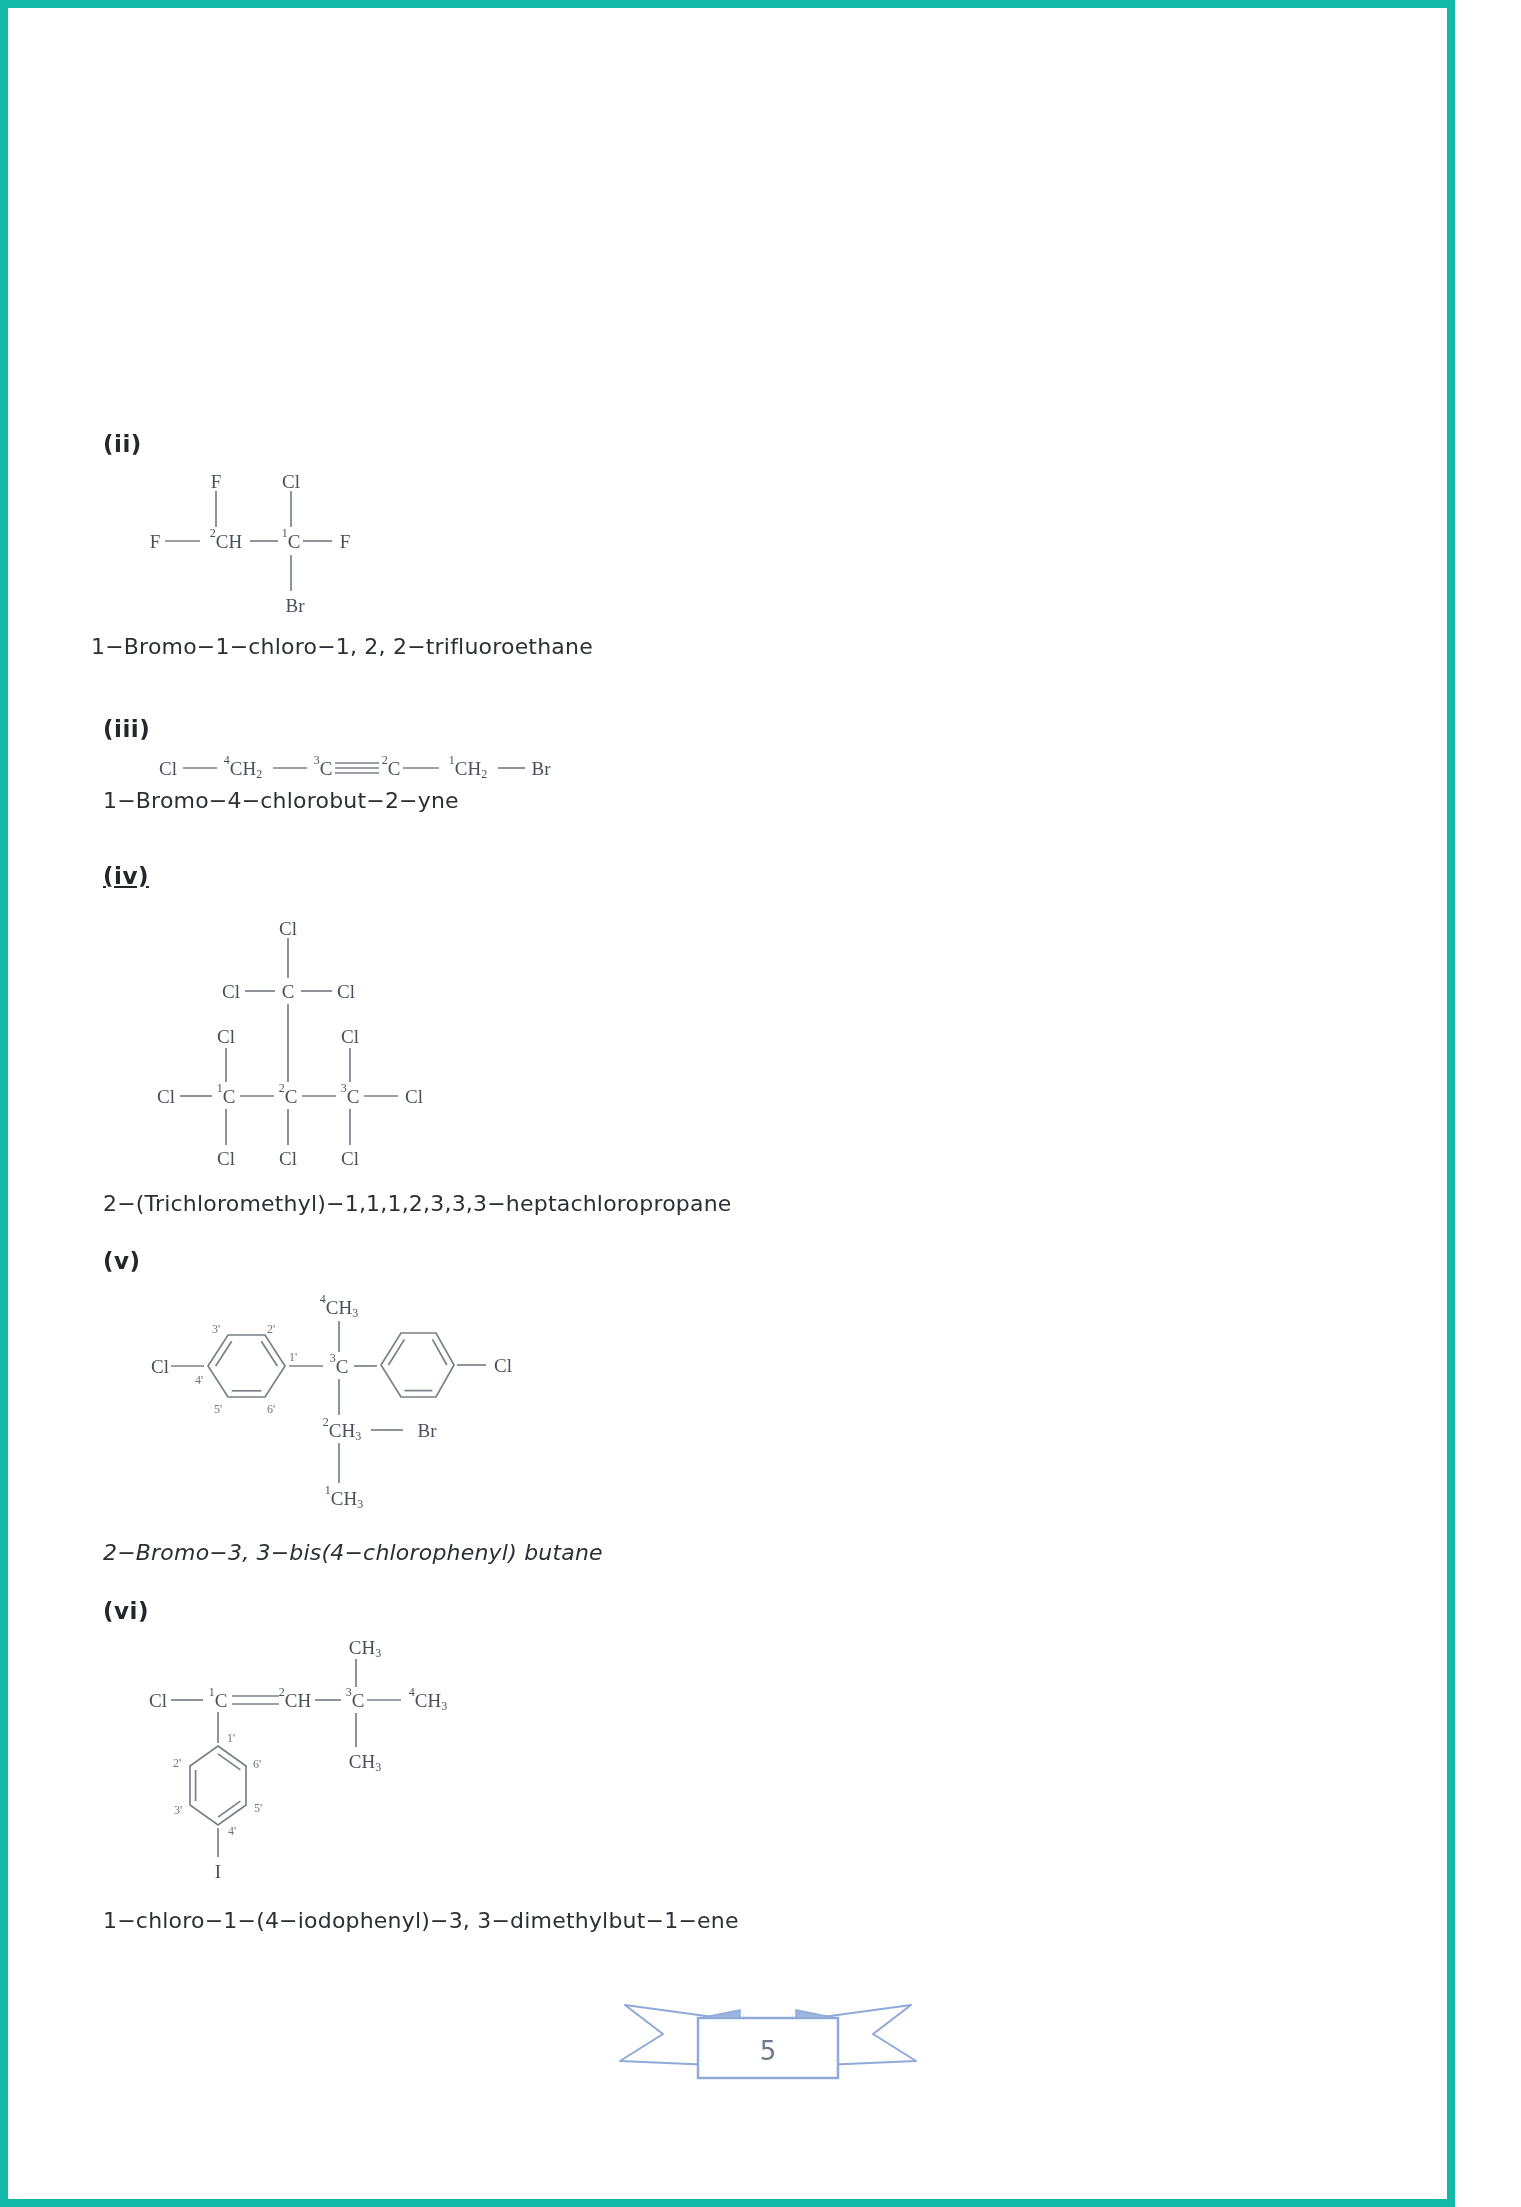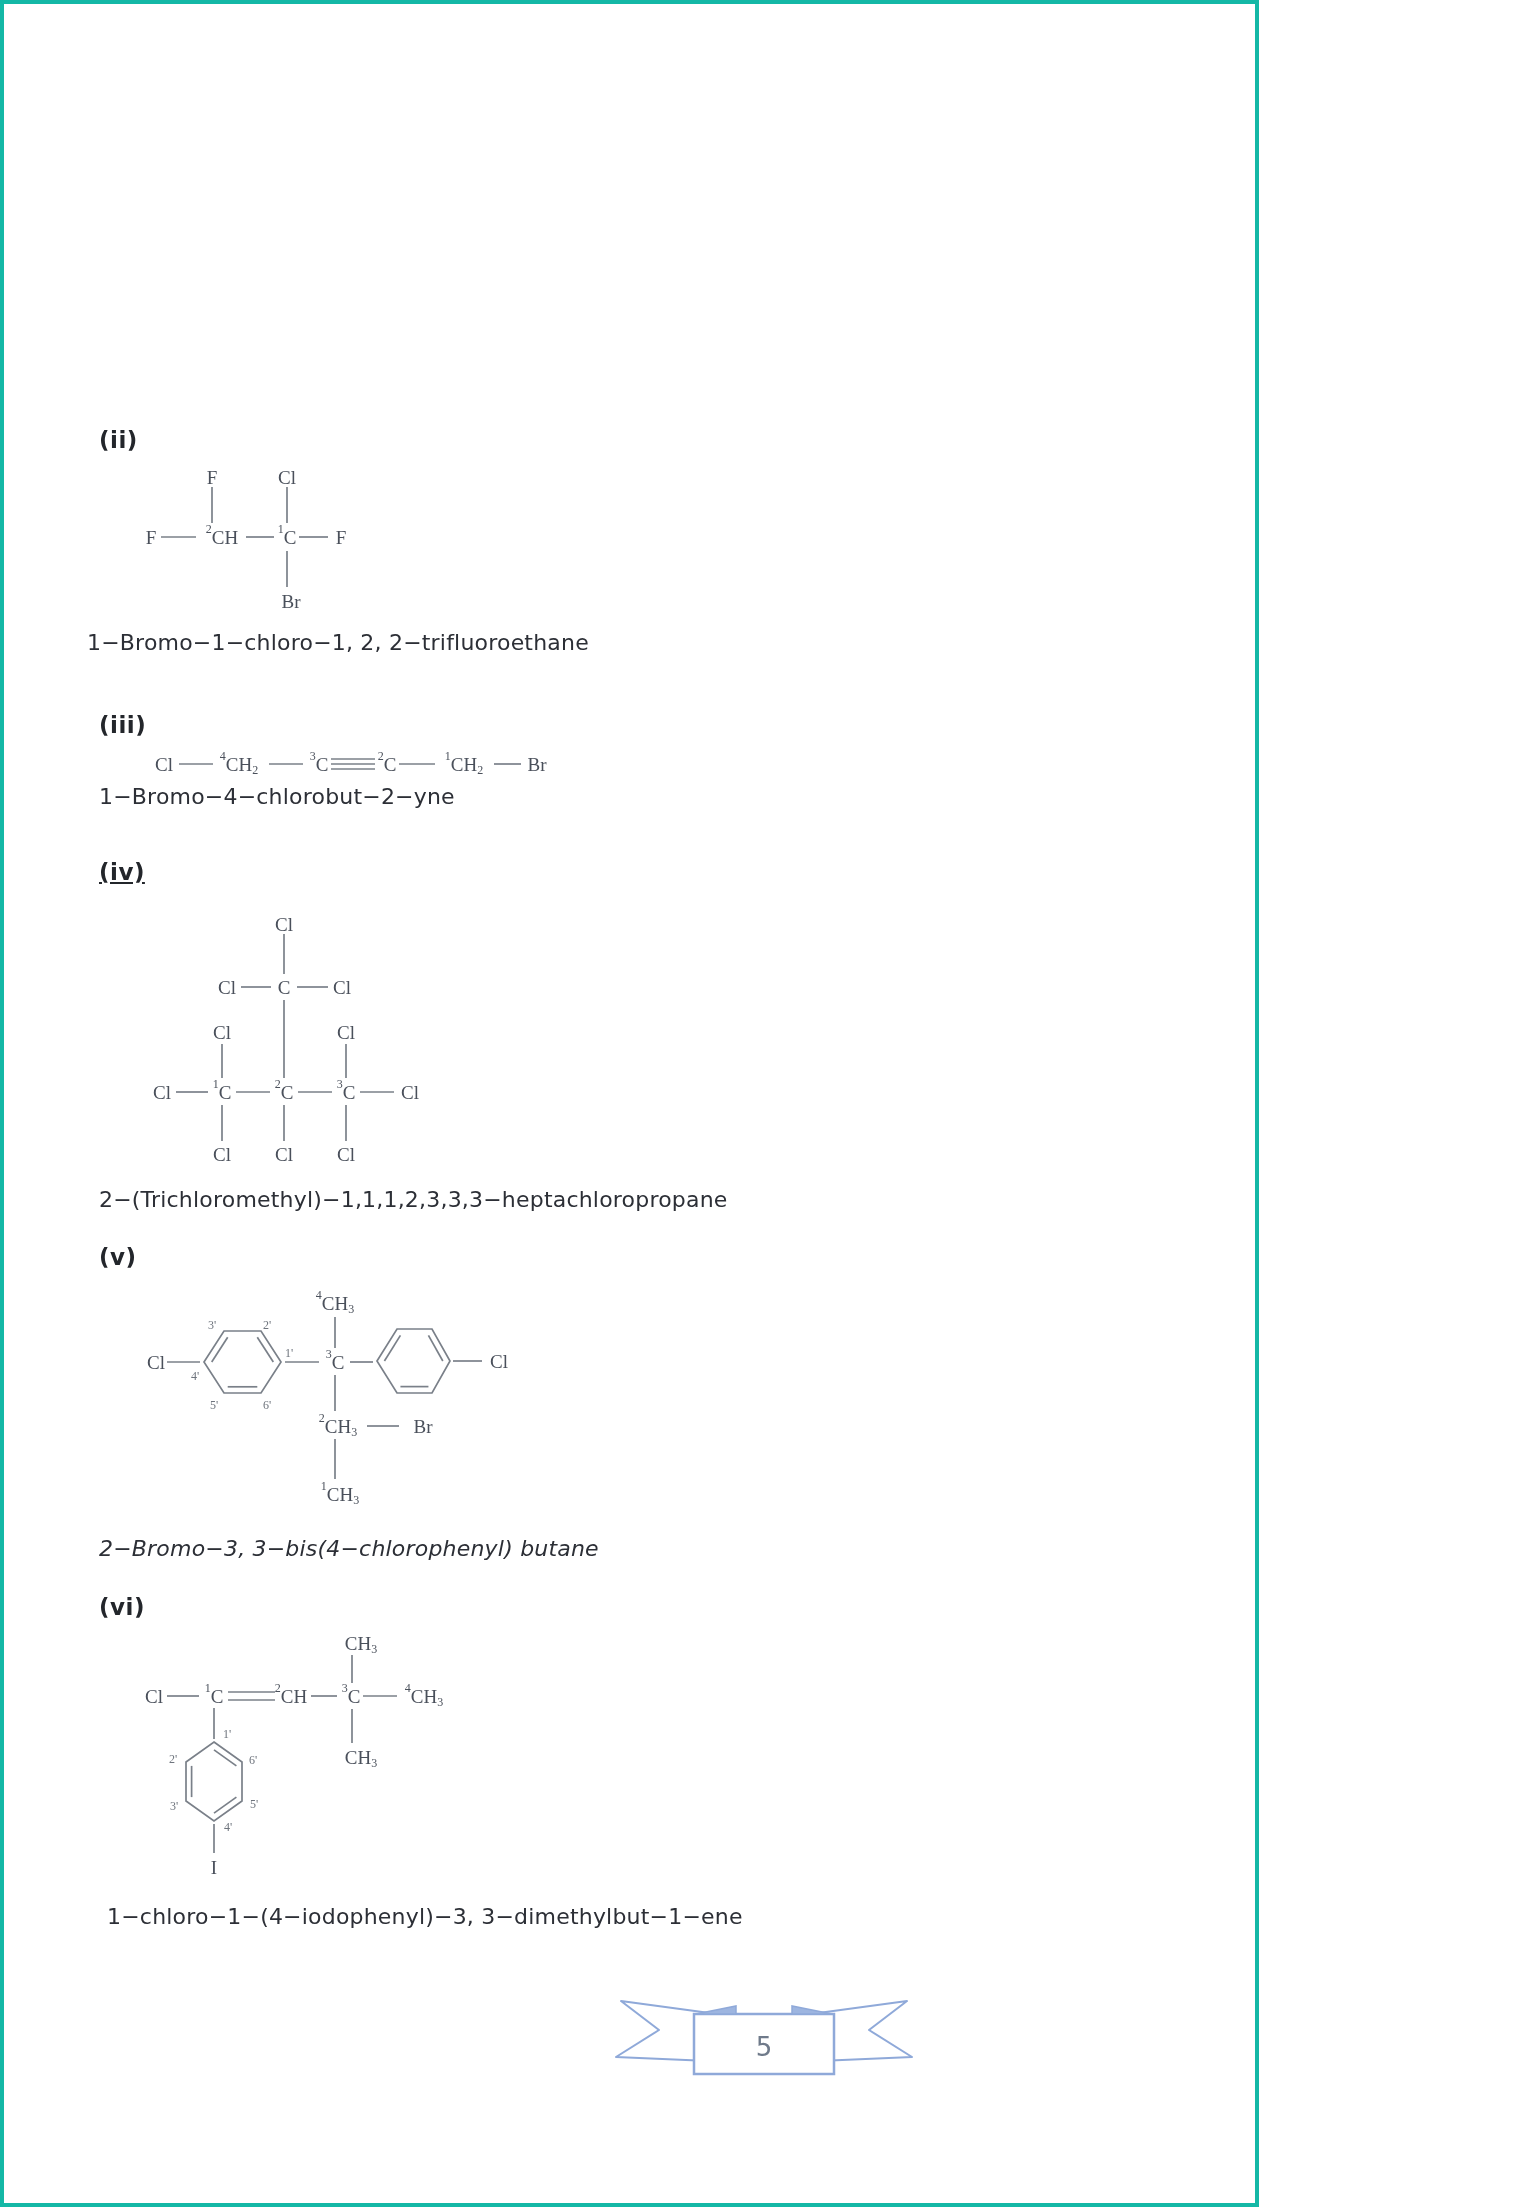--- a/index.html
+++ b/index.html
@@ -1,21 +1,21 @@
 <!DOCTYPE html>
 <html><head>
 <meta charset="utf-8">
 <style>
   html,body{margin:0;padding:0;background:#ffffff;}
   .page{
     position:relative;
-    width:1259px;height:2207px;
+    width:1455px;height:2207px;
     box-sizing:border-box;
     background:#ffffff;
-    border:4px solid #14b8a6;
+    border:8px solid #14b8a6;
     overflow:hidden;
     font-family:"DejaVu Sans","Liberation Sans",sans-serif;
   }
   .sec-label{
     position:absolute;
     font-size:23px;font-weight:bold;color:#23262b;
     letter-spacing:0.5px;
   }
   .sec-name{
     position:absolute;
@@ -152,21 +152,21 @@
         <text x="34" y="130" text-anchor="middle" dominant-baseline="central" font-size="12" fill="#6e747d" font-family="&quot;Liberation Serif&quot;, serif">2'</text>
         <text x="222" y="14" text-anchor="middle" dominant-baseline="central" font-size="19" fill="#4a505b" font-family="&quot;Liberation Serif&quot;, serif"><tspan>CH</tspan><tspan font-size="12" dy="6">3</tspan></text>
         <text x="15" y="67" text-anchor="middle" dominant-baseline="central" font-size="19" fill="#4a505b" font-family="&quot;Liberation Serif&quot;, serif"><tspan>Cl</tspan></text>
         <text x="75" y="67" text-anchor="middle" dominant-baseline="central" font-size="19" fill="#4a505b" font-family="&quot;Liberation Serif&quot;, serif"><tspan font-size="12" dy="-8">1</tspan><tspan dy="8">C</tspan></text>
         <text x="152" y="67" text-anchor="middle" dominant-baseline="central" font-size="19" fill="#4a505b" font-family="&quot;Liberation Serif&quot;, serif"><tspan font-size="12" dy="-8">2</tspan><tspan dy="8">CH</tspan></text>
         <text x="212" y="67" text-anchor="middle" dominant-baseline="central" font-size="19" fill="#4a505b" font-family="&quot;Liberation Serif&quot;, serif"><tspan font-size="12" dy="-8">3</tspan><tspan dy="8">C</tspan></text>
         <text x="285" y="67" text-anchor="middle" dominant-baseline="central" font-size="19" fill="#4a505b" font-family="&quot;Liberation Serif&quot;, serif"><tspan font-size="12" dy="-8">4</tspan><tspan dy="8">CH</tspan><tspan font-size="12" dy="6">3</tspan></text>
         <text x="222" y="128" text-anchor="middle" dominant-baseline="central" font-size="19" fill="#4a505b" font-family="&quot;Liberation Serif&quot;, serif"><tspan>CH</tspan><tspan font-size="12" dy="6">3</tspan></text>
         <text x="75" y="238" text-anchor="middle" dominant-baseline="central" font-size="19" fill="#4a505b" font-family="&quot;Liberation Serif&quot;, serif"><tspan>I</tspan></text>
       </svg>
-      <div class="sec-name" style="left: 95px; top: 1900px; margin-left: 8px;">1−chloro−1−(4−iodophenyl)−3, 3−dimethylbut−1−ene</div>
+      <div class="sec-name" style="left: 95px; top: 1900px;">1−chloro−1−(4−iodophenyl)−3, 3−dimethylbut−1−ene</div>
     </div>
 
   <svg class="ribbon" width="320" height="100" viewBox="0 0 320 100">
     <polygon points="17,12 113,25 105,72 12,68 55,41" fill="#ffffff" stroke="#8fa9d9" stroke-width="2" stroke-linejoin="round"></polygon>
     <polygon points="303,12 207,25 215,72 308,68 265,41" fill="#ffffff" stroke="#8fa9d9" stroke-width="2" stroke-linejoin="round"></polygon>
     <rect x="90" y="25" width="140" height="60" fill="#ffffff" stroke="#8fa9d9" stroke-width="2.5"></rect>
     <polygon points="92,25 132,17 132,25" fill="#9db5e0" stroke="#8fa9d9" stroke-width="1.5"></polygon>
     <polygon points="228,25 188,17 188,25" fill="#9db5e0" stroke="#8fa9d9" stroke-width="1.5"></polygon>
     <text x="160" y="58" text-anchor="middle" dominant-baseline="central" font-size="26" fill="#6f7a8a" font-family="DejaVu Sans, sans-serif">5</text>
   </svg>

